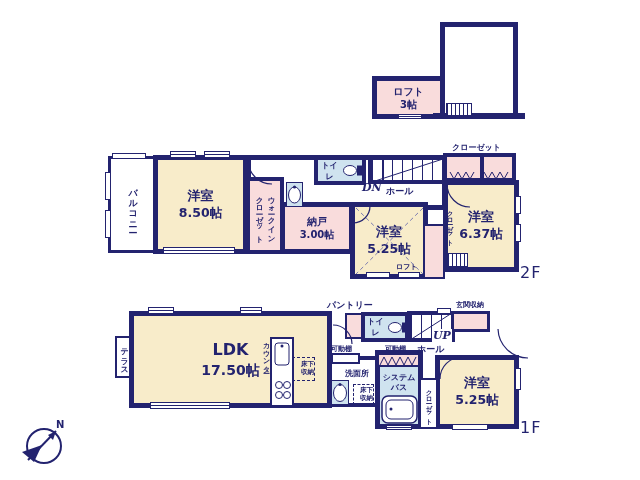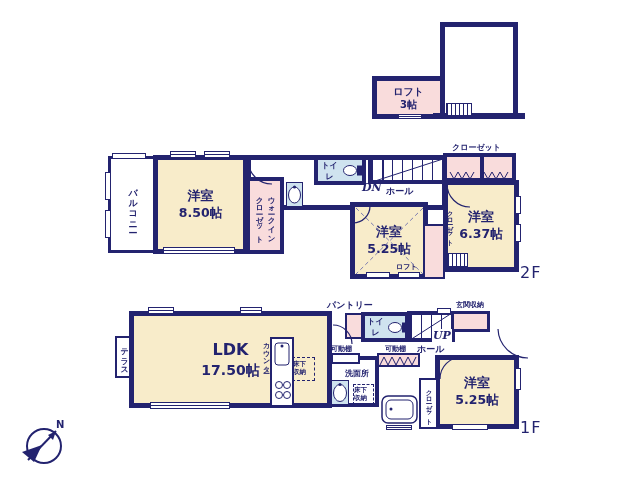--- a/index.html
+++ b/index.html
@@ -17,21 +17,21 @@
   .rname{font-weight:bold;font-size:13px;line-height:1.3;white-space:nowrap;}
   .rsize{font-weight:bold;font-size:12.5px;line-height:1.3;white-space:nowrap;}
   .sm .rname,.sm .rsize{font-size:10px;}
   .lbl{position:absolute;font-weight:bold;font-size:9px;white-space:nowrap;z-index:6;}
   .vert{writing-mode:vertical-rl;text-orientation:upright;letter-spacing:1px;}
   .win-h{position:absolute;background:linear-gradient(to bottom,#fff 42%,var(--wall) 42%,var(--wall) 58%,#fff 58%);
          border:1px solid var(--wall);box-sizing:border-box;z-index:5;}
   .win-v{position:absolute;background:linear-gradient(to right,#fff 42%,var(--wall) 42%,var(--wall) 58%,#fff 58%);
          border:1px solid var(--wall);box-sizing:border-box;z-index:5;}
   .dashbox{position:absolute;box-sizing:border-box;border:1px dashed var(--wall);
-           display:flex;flex-direction:column;align-items:flex-start;justify-content:center;
+           display:flex;flex-direction:column;align-items:flex-end;justify-content:center;
            font-size:6.5px;font-weight:bold;line-height:1.2;z-index:6;background:transparent;}
   .treads-v{position:absolute;box-sizing:border-box;border:4px solid var(--wall);background:
             repeating-linear-gradient(90deg,var(--wall) 0 1.5px,#fff 1.5px 10px);}
   .ladder{position:absolute;box-sizing:border-box;border:1.5px solid var(--wall);background:
           repeating-linear-gradient(90deg,var(--wall) 0 1px,#fff 1px 4px);z-index:7;}
   .fl-label{position:absolute;font-weight:normal;font-size:16px;letter-spacing:1px;z-index:8;}
   .wm{position:absolute;color:var(--wm);opacity:.8;font-size:22px;letter-spacing:1px;z-index:9;font-weight:normal;}
   svg.overlay{position:absolute;left:0;top:0;z-index:7;pointer-events:none;}
   .fixture{position:absolute;z-index:7;}
 </style>
@@ -86,20 +86,24 @@
     <svg width="20" height="13">
       <rect x="14" y="1.5" width="5" height="10" fill="var(--wall)"></rect>
       <ellipse cx="7" cy="6.5" rx="6.5" ry="5" fill="#fff" stroke="var(--wall)"></ellipse>
       </svg>
   </div>
 
   <div class="treads-v" style="left:368px;top:156px;width:80px;height:28px;z-index:3;"></div>
   <div class="lbl" style="left:362px;top:181px;font-size:11px;font-style:italic;font-family:'DejaVu Serif','Liberation Serif',serif;">DN</div>
   <div class="lbl" style="left:386px;top:185px;">ホール</div>
 
+  <div class="room pink sm" style="left:280px;top:202px;width:74px;height:52px;z-index:3;">
+    <span class="rname">納戸</span>
+    <span class="rsize">3.00帖</span>
+  </div>
 
   <div class="room cream" style="left:350px;top:202px;width:78px;height:77px;z-index:2;">
     <span class="rname">洋室</span>
     <span class="rsize">5.25帖</span>
   </div>
   <div class="lbl" style="left:396px;top:262px;font-size:7px;">ロフト</div>
   <div class="win-h" style="left:366px;top:272px;width:24px;height:6px;"></div>
   <div class="win-h" style="left:398px;top:272px;width:22px;height:6px;"></div>
 
   <div class="room pink thin" style="left:423px;top:224px;width:22px;height:55px;z-index:4;"></div>
@@ -175,20 +179,26 @@
         <rect x="0.5" y="0.5" width="17" height="24" fill="var(--blue)" stroke="var(--wall)"></rect>
       <ellipse cx="9" cy="13" rx="6.5" ry="8.5" fill="#fff" stroke="var(--wall)"></ellipse>
       <circle cx="9" cy="4.5" r="1.5" fill="var(--wall)"></circle>
       </svg>
   </div>
   <div class="dashbox" style="left:353px;top:384px;width:21px;height:21px;">
     <span>床下</span>
     <span>収納</span>
   </div>
 
+  <div class="room blue" style="left:375px;top:350px;width:48px;height:79px;z-index:2;justify-content:flex-start;padding-top:18px;">
+    <span style="font-size:8px;font-weight:bold;line-height:1.3;">
+      <span style="display:block;">システム</span>
+      <span style="display:block;">バス</span>
+    </span>
+  </div>
   <div class="fixture" style="left:381px;top:395px;">
     <svg width="37" height="29">
       <rect x="1" y="1" width="35" height="27" rx="6" fill="#fff" stroke="var(--wall)" stroke-width="1.5"></rect>
       <rect x="5" y="5" width="27" height="19" rx="5" fill="none" stroke="var(--wall)"></rect>
       <circle cx="10" cy="14" r="1.5" fill="var(--wall)"></circle>
       </svg>
   </div>
   <div class="win-h" style="left:386px;top:425px;width:26px;height:5px;"></div>
 
   <div class="lbl" style="left:456px;top:300px;font-size:7px;">玄関収納</div>

